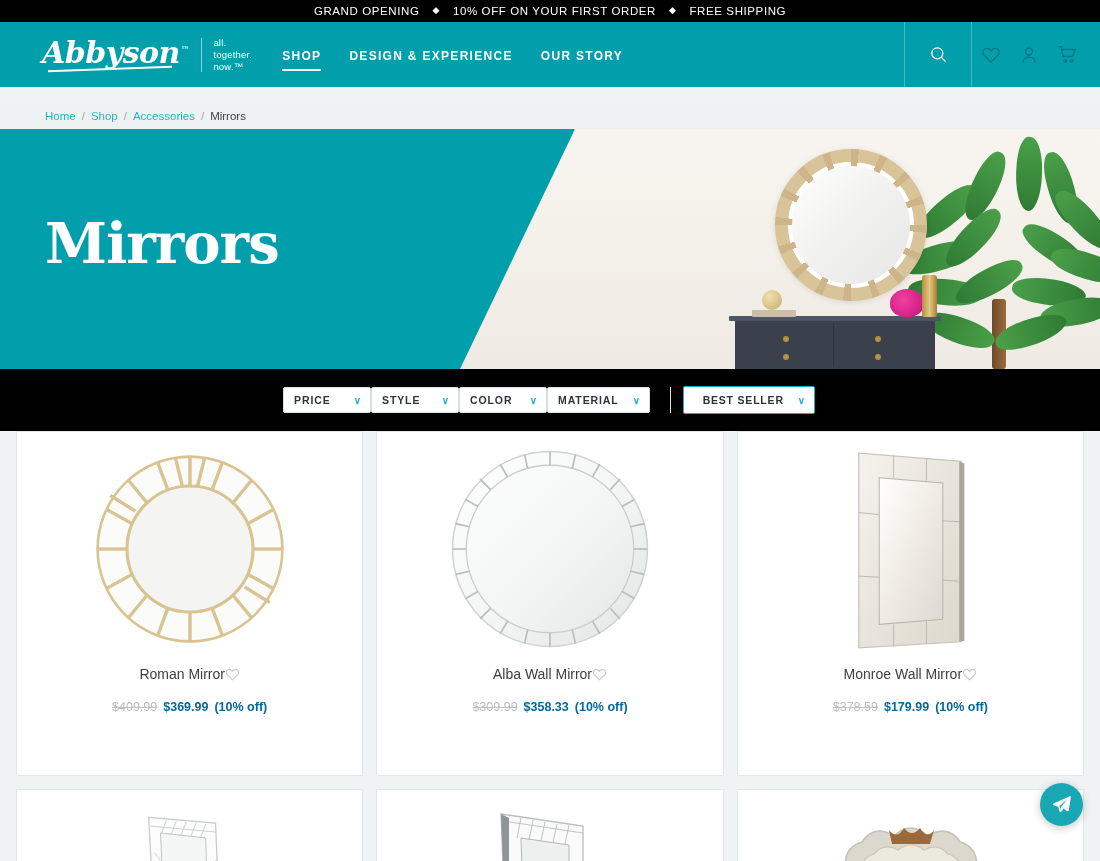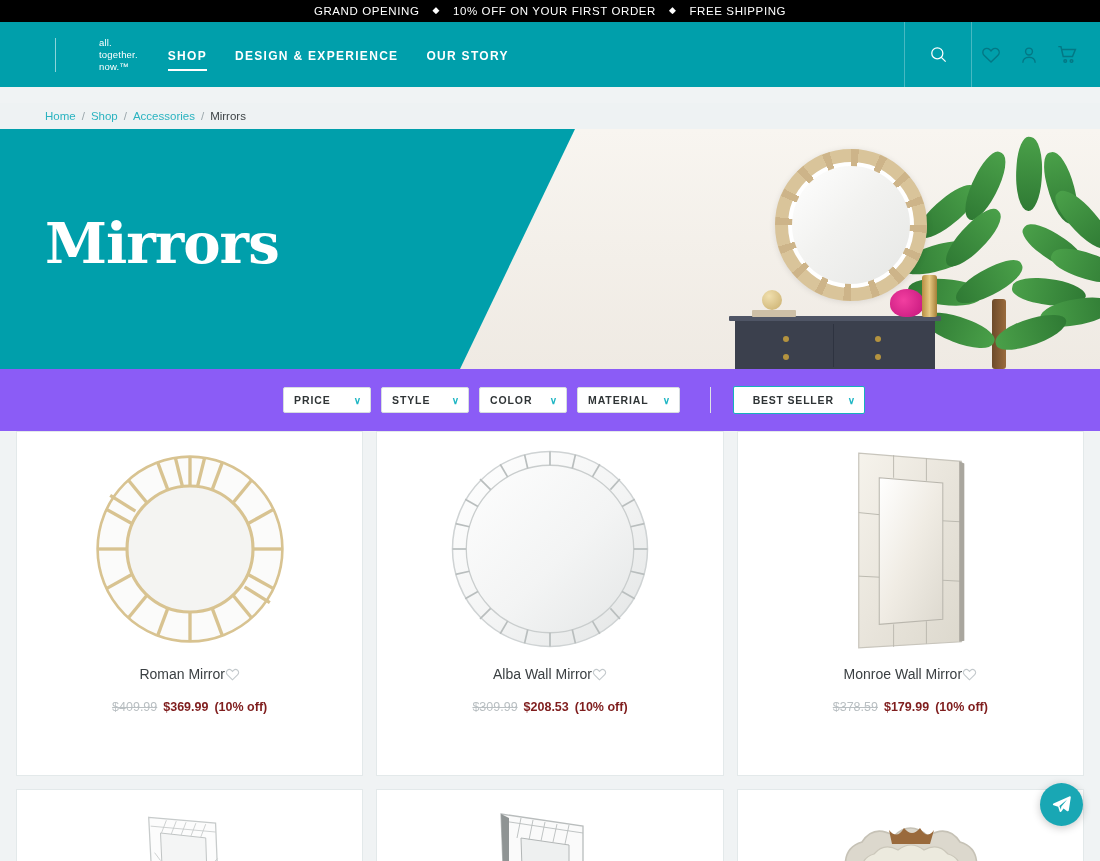--- a/index.html
+++ b/index.html
@@ -69,21 +69,20 @@
     width: 1px;
     height: 34px;
     background: rgba(255,255,255,0.55);
     margin: 0 11px 0 13px;
   }
   .logo-tag {
     font-size: 9.5px;
     line-height: 12px;
     color: #fff;
     letter-spacing: 0.2px;
-    margin-left: 32px;
   }
 
   .nav {
     display: flex;
     align-items: center;
     gap: 28px;
     margin-left: 30px;
     height: 65px;
   }
   .nav-item {
@@ -236,22 +235,21 @@
   }
   
   .acc { position:absolute; }
 
   
   .filterbar {
     height: 62px;
     display: flex;
     align-items: center;
     padding-left: 283px;
-    gap: 10px;
-    background: #8b5cf6;
+    background: #000000;
   }
   .filter-select {
     height: 26px;
     min-width: 88px;
     background: #fff;
     border: 1px solid #d7dde0;
     border-radius: 2px;
     display: flex;
     align-items: center;
     justify-content: space-between;
@@ -316,21 +314,21 @@
   }
   .heart-mini { display:block; }
   .card-price {
     margin-top: 18px;
     font-size: 12.5px;
     display: flex;
     gap: 6px;
     align-items: flex-end;
   }
   .price-old { color: #b9bfc2; text-decoration: line-through; font-weight: 400; }
-  .price-new { color: #7f1d1d; font-weight: 700; }
+  .price-new { color: #0369a1; font-weight: 700; }
 
   .row2 { margin-top: 13px; }
   .card-partial { height: 78px; }
 
   
   .chat-fab {
     position: fixed;
     right: 17px;
     bottom: 35px;
     width: 43px; height: 43px;
@@ -350,20 +348,23 @@
   <span>GRAND OPENING</span>
   <span class="diamond">◆</span>
   <span>10% OFF ON YOUR FIRST ORDER</span>
   <span class="diamond">◆</span>
   <span>FREE SHIPPING</span>
 </div>
 
 <div class="header">
 
   <div class="logo-wrap">
+    <div class="logo-script">
+      <span>Abbyson</span><span class="logo-tm">™</span>
+    </div>
     <div class="logo-divider"></div>
     <div class="logo-tag">
       <div>all.</div>
       <div>together.</div>
       <div>now.™</div>
     </div>
   </div>
 
   <div class="nav">
     <div class="nav-item active">SHOP</div>
@@ -563,21 +564,21 @@
       </svg>
     </div>
     <div class="card-title">
       <span>Alba Wall Mirror</span>
       <svg class="heart-mini" width="15" height="15" viewBox="0 0 24 24" fill="none" stroke="#c3c9cc" stroke-width="1.8">
         <path d="M12 20.5 3.6 12.3a4.8 4.8 0 0 1 6.8-6.8L12 7.1l1.6-1.6a4.8 4.8 0 0 1 6.8 6.8z"></path>
       </svg>
     </div>
     <div class="card-price">
       <span class="price-old">$309.99</span>
-      <span class="price-new">$208.53</span>
+      <span class="price-new">$358.33</span>
       <span class="price-new">(10% off)</span>
     </div>
   </div>
 
   <div class="card">
     <div class="card-img">
       <svg width="130" height="205" viewBox="0 0 120 200">
         <defs>
           <linearGradient id="monG" x1="0" y1="0" x2="1" y2="1">
             <stop offset="0%" stop-color="#f6f3ec"></stop>

